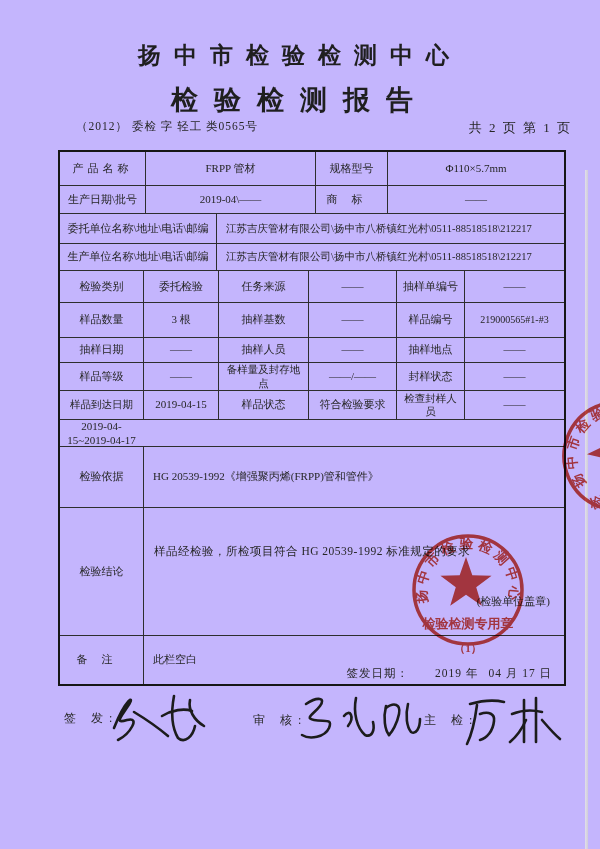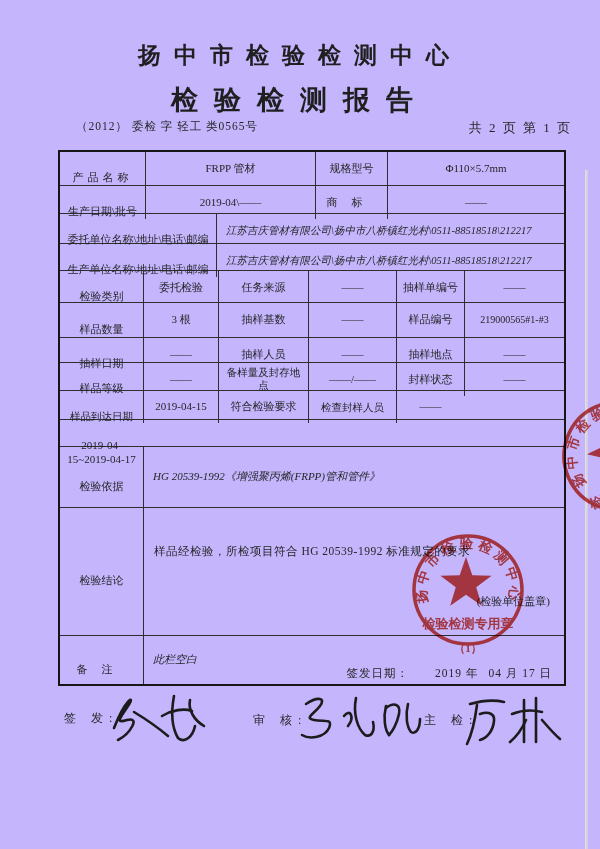--- a/index.html
+++ b/index.html
@@ -17,22 +17,22 @@
   .doc-no{position:absolute;top:119px;left:76px;font-size:11.5px;letter-spacing:1px;}
   .page-info{position:absolute;top:119px;right:28px;font-size:13px;letter-spacing:2px;}
   
   .doc-table{position:absolute;left:58px;top:150px;width:508px;box-sizing:border-box;
              border:2px solid #161616;}
   .trow{display:grid;border-top:1px solid #2e2e2e;box-sizing:border-box;}
   .trow:first-child{border-top:none;}
   .tc{display:flex;align-items:center;justify-content:center;text-align:center;
       border-left:1px solid #2e2e2e;font-size:11px;padding:0 3px;box-sizing:border-box;
       line-height:1.25;}
-  .tc:first-child{border-left:none;margin-top:19px;}
-  .tl{justify-content:flex-start;text-align:center;padding-left:9px;font-style:italic;}
+  .tc:first-child{border-left:none;}
+  .tl{justify-content:flex-start;text-align:center;padding-left:9px;}
   .g4{grid-template-columns:85px 170px 72px 1fr;}
   .g2{grid-template-columns:156px 1fr;}
   .g6{grid-template-columns:83px 75px 90px 88px 68px 1fr;}
   .g1{grid-template-columns:83px 1fr;}
   .h33{height:33px}.h28{height:28px}.h30{height:30px}.h27{height:27px}
   .h32{height:32px}.h35{height:35px}.h25{height:25px}.h29{height:29px}
   .h61{height:61px}.h128{height:128px}.h48{height:49px}
   .ls4{letter-spacing:4px;} .ls6{letter-spacing:6px;} .ls14{letter-spacing:14px;}
   .small{font-size:10.5px;}
   .mono-num{font-size:10px;}
@@ -122,20 +122,21 @@
       <div class="tc">——</div>
       <div class="tc small">备样量及封存地点</div>
       <div class="tc">——/——</div>
       <div class="tc">封样状态</div>
       <div class="tc">——</div>
     </div>
 
     <div class="trow g6 h29">
       <div class="tc small">样品到达日期</div>
       <div class="tc">2019-04-15</div>
+      <div class="tc">样品状态</div>
       <div class="tc">符合检验要求</div>
       <div class="tc small">检查封样人员</div>
       <div class="tc">——</div>
     </div>
 
     <div class="trow g1 h27">
       <div class="tc">2019-04-15~2019-04-17</div>
     </div>
 
     <div class="trow g1 h61">

